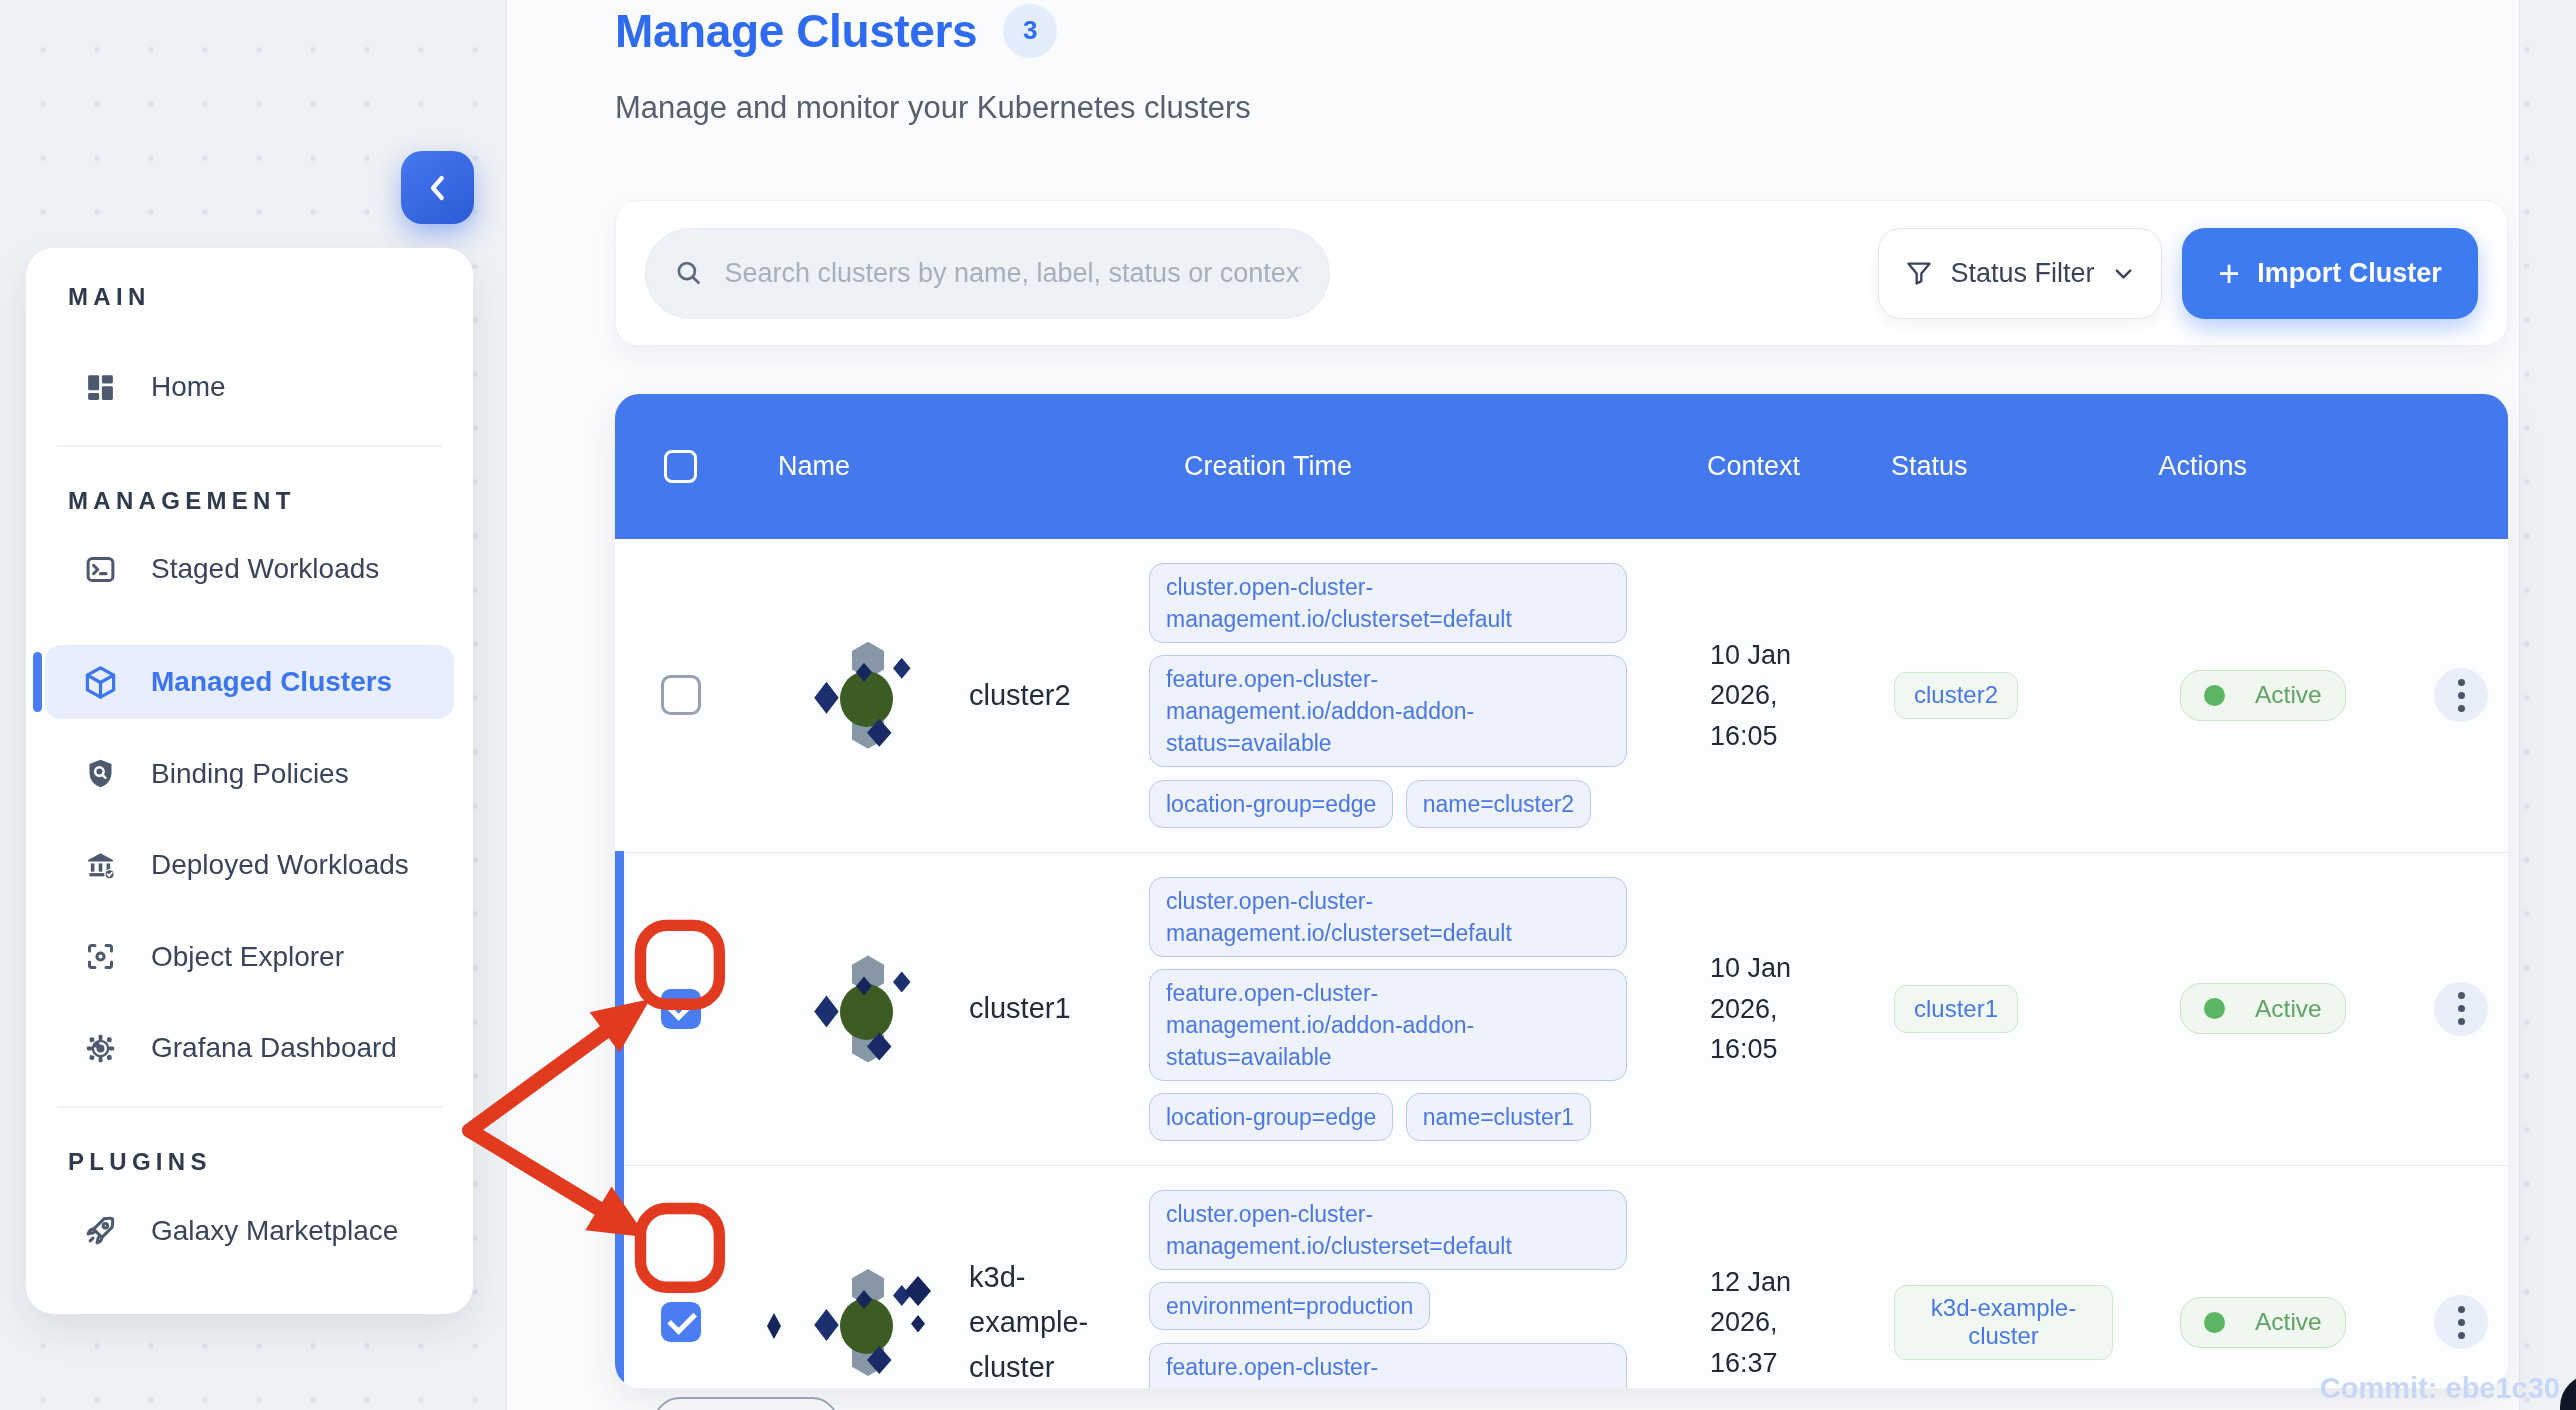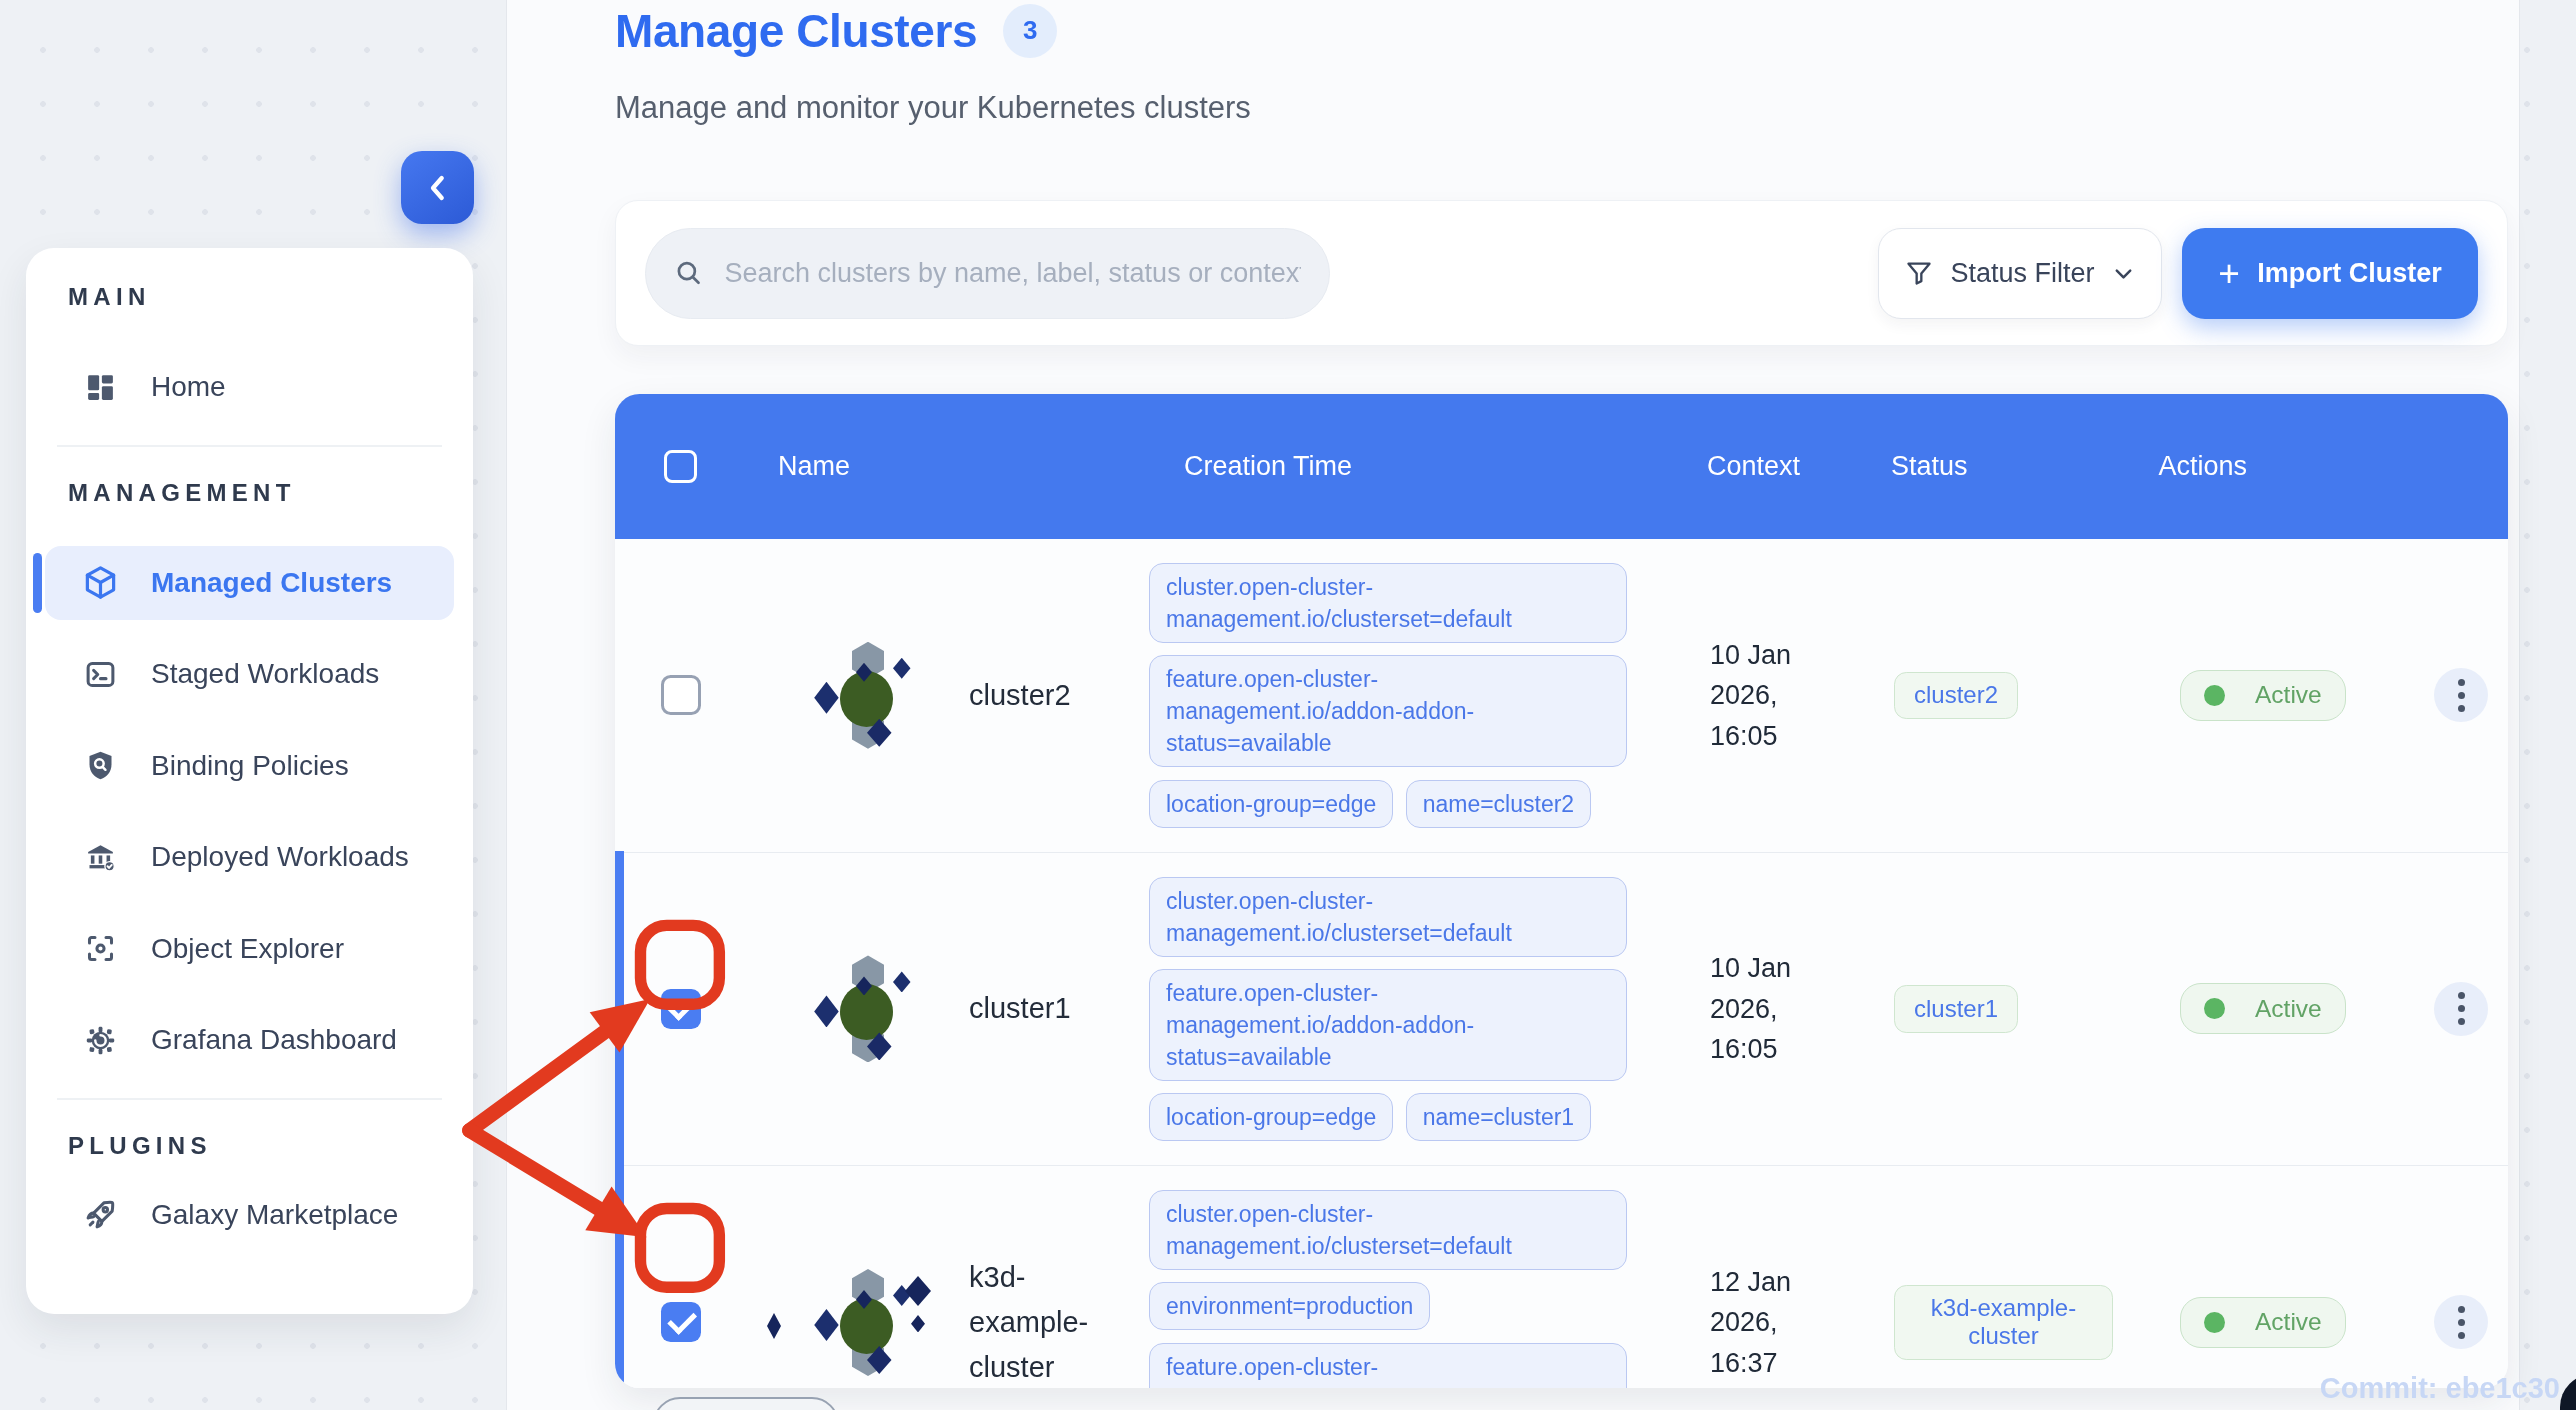--- a/index.html
+++ b/index.html
@@ -16,21 +16,21 @@
     border-radius:28px;box-shadow:0 16px 39px rgba(30,41,59,.09);padding:35px 19px 17.5px 19px}
   .section-label{font-size:24px;font-weight:700;letter-spacing:5.3px;color:#2f3a4d;padding-left:23px}
   .side-item{display:flex;align-items:center;gap:32px;height:74px;margin-top:17.5px;padding-left:37px;
     border-radius:16px;position:relative;color:#39445a;font-size:28px;font-weight:500;cursor:pointer}
   .side-item .icn{width:37px;height:37px;flex:none;display:flex;align-items:center;justify-content:center}
   .side-item.first{margin-top:39px}
   .side-item.active{background:#e8eefd;color:#3b76f0;font-weight:600}
   .side-item.active::before{content:"";position:absolute;left:-12.3px;top:7px;bottom:7px;width:8.8px;
     border-radius:6.1px;background:#4a7df2}
   .side-divider{height:1.8px;background:#eef1f4;margin:21px 12.3px 0 12.3px}
-  .mt46{margin-top:32px}
+  .mt46{margin-top:40px}
   svg.sico{stroke:#4d596e;fill:none;stroke-width:2.2;stroke-linecap:round;stroke-linejoin:round}
   .active svg.sico{stroke:#3b76f0}
   svg.sico .fill{fill:#4d596e;stroke:none}
 
   .collapse-btn{position:absolute;left:401px;top:151px;width:73px;height:73px;border-radius:21px;
     background:linear-gradient(145deg,#4678f0,#2c5ad6);box-shadow:0 10.5px 26px rgba(59,108,233,.45);
     display:flex;align-items:center;justify-content:center;cursor:pointer}
 
   
   .page-header{position:absolute;left:615px;top:3.5px}
@@ -146,40 +146,40 @@
           <rect class="fill" x="3" y="16" width="8" height="5" rx="1"></rect>
           <rect class="fill" x="13" y="11" width="8" height="10" rx="1"></rect>
         </svg>
       </span>
       <span>Home</span>
     </div>
 
     <div class="side-divider"></div>
     <div class="section-label mt46">MANAGEMENT</div>
 
+    <div class="side-item">
+      <span class="icn">
+        <svg class="sico" width="33" height="33" viewBox="0 0 24 24">
+          <rect x="3" y="4" width="18" height="16" rx="3"></rect>
+            <polyline points="7,9 10,12 7,15"></polyline>
+            <line x1="12" y1="15" x2="16" y2="15"></line>
+        </svg>
+      </span>
+      <span>Staged Workloads</span>
+    </div>
+
     <div class="side-item first active">
       <span class="icn">
         <svg class="sico" width="35" height="35" viewBox="0 0 24 24">
           <path d="M12 2 21 7 21 17 12 22 3 17 3 7 Z"></path>
             <path d="M3 7 12 12 21 7"></path>
             <path d="M12 12 12 22"></path>
         </svg>
       </span>
       <span>Managed Clusters</span>
-    </div>
-
-    <div class="side-item">
-      <span class="icn">
-        <svg class="sico" width="33" height="33" viewBox="0 0 24 24">
-          <rect x="3" y="4" width="18" height="16" rx="3"></rect>
-            <polyline points="7,9 10,12 7,15"></polyline>
-            <line x1="12" y1="15" x2="16" y2="15"></line>
-        </svg>
-      </span>
-      <span>Staged Workloads</span>
     </div>
 
     <div class="side-item">
       <span class="icn">
         <svg width="33" height="33" viewBox="0 0 24 24">
           <path d="M12 2 20 5 20 11 C20 16.5 16.8 20.3 12 22 C7.2 20.3 4 16.5 4 11 L4 5 Z" fill="#4d596e"></path>
           <circle cx="11.2" cy="10.6" r="3.1" fill="none" stroke="#fff" stroke-width="1.8"></circle>
           <line x1="13.5" y1="13" x2="15.6" y2="15.1" stroke="#fff" stroke-width="1.8" stroke-linecap="round"></line>
         </svg>
       </span>

